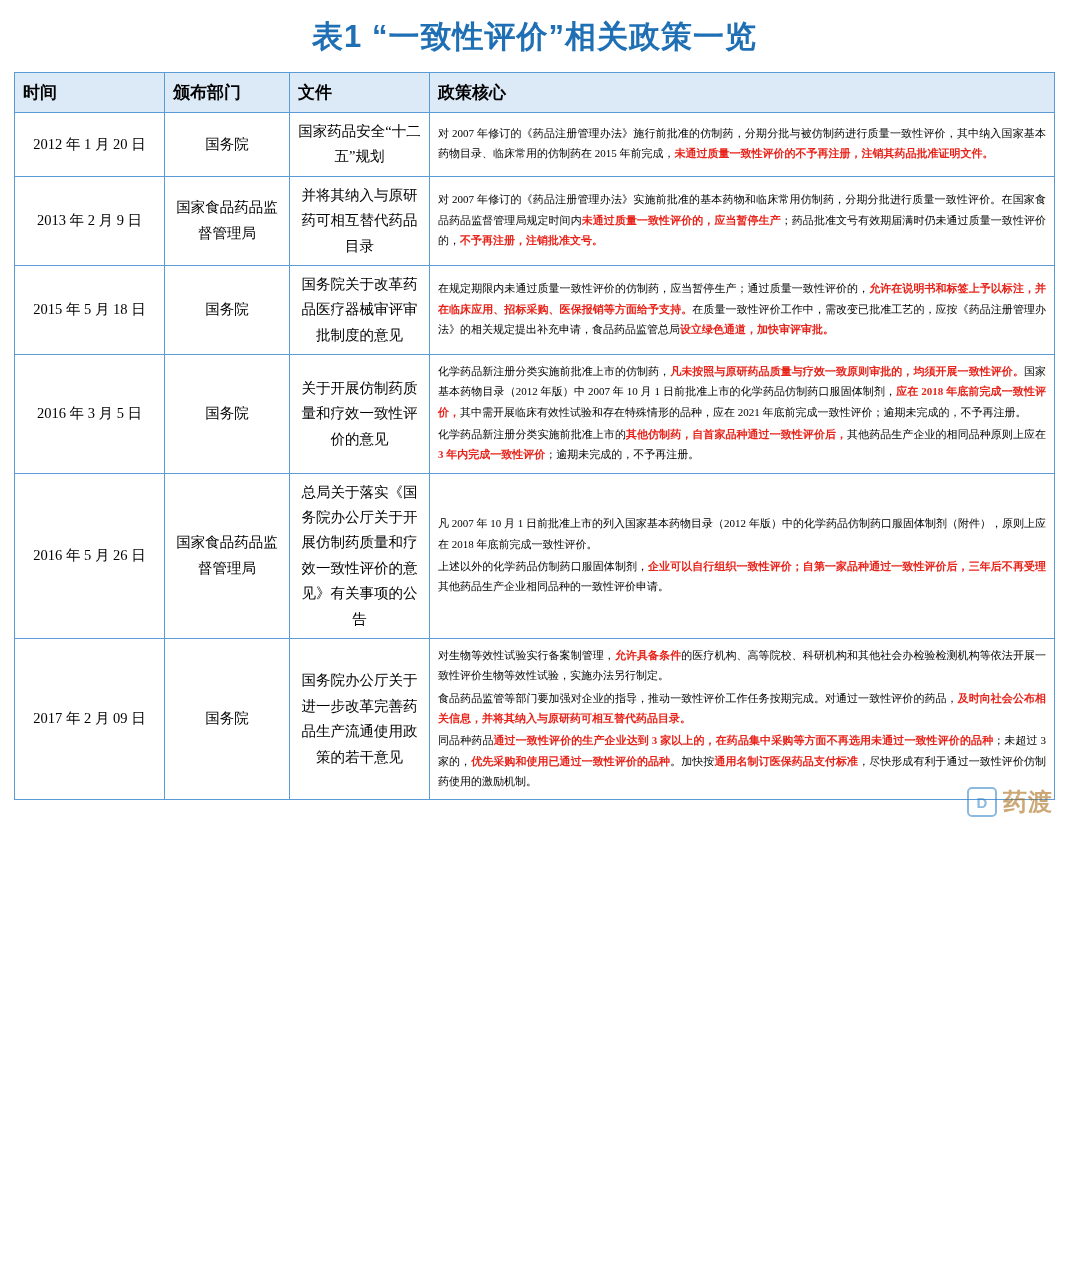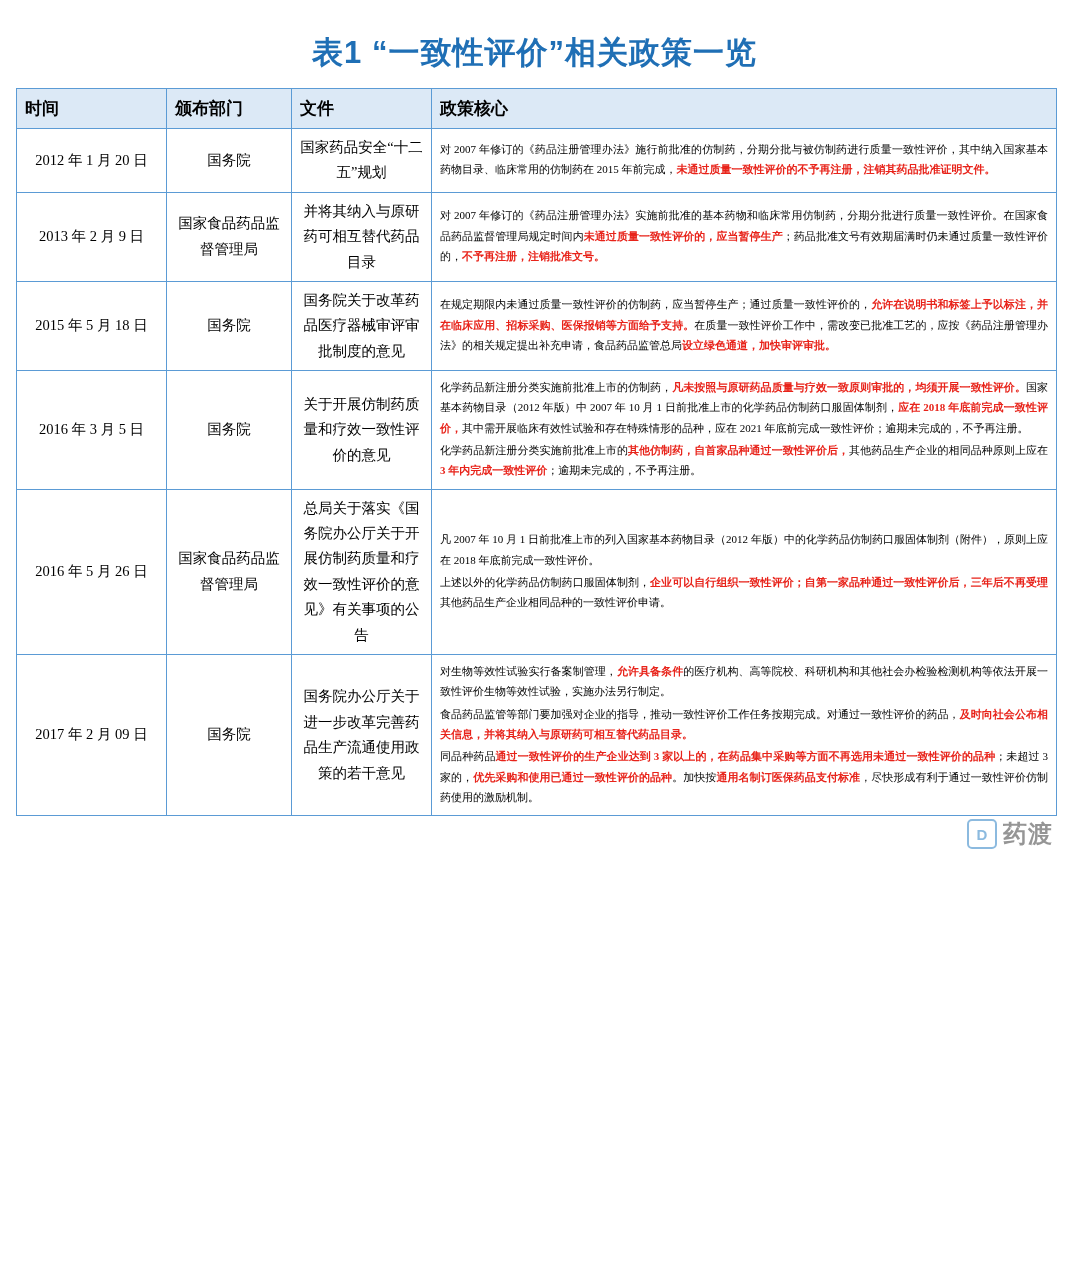--- a/index.html
+++ b/index.html
@@ -10,21 +10,21 @@
   body {
     width: 1080px;
     min-height: 1285px;
     font-family: "Liberation Serif", "DejaVu Serif", serif;
     color: #000000;
     position: relative;
   }
   .page {
     width: 1069px;
     position: relative;
-    padding: 16px;
+    padding: 0;
     box-sizing: border-box;
   }
   .doc-title {
     text-align: center;
     font-size: 31px;
     font-weight: bold;
     color: #1f6fb5;
     letter-spacing: 1px;
     padding: 16px 0 14px 0;
     font-family: "Liberation Sans", "DejaVu Sans", sans-serif;
@@ -88,21 +88,21 @@
     border-radius: 5px;
     color: #2f83c5;
     font-size: 15px;
     font-weight: bold;
     display: flex;
     align-items: center;
     justify-content: center;
     font-family: "Liberation Sans", "DejaVu Sans", sans-serif;
   }
   .wm-text {
-    color: #404040;
+    color: #a16207;
     font-size: 24px;
     font-weight: bold;
     font-family: "Liberation Sans", "DejaVu Sans", sans-serif;
     letter-spacing: 1px;
   }
   .spacer { height: 26px; }
 </style>
 </head>
 <body>
 

